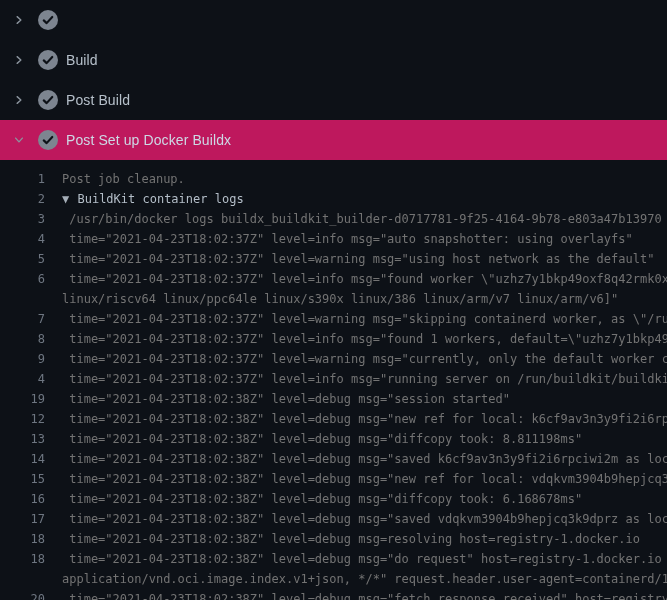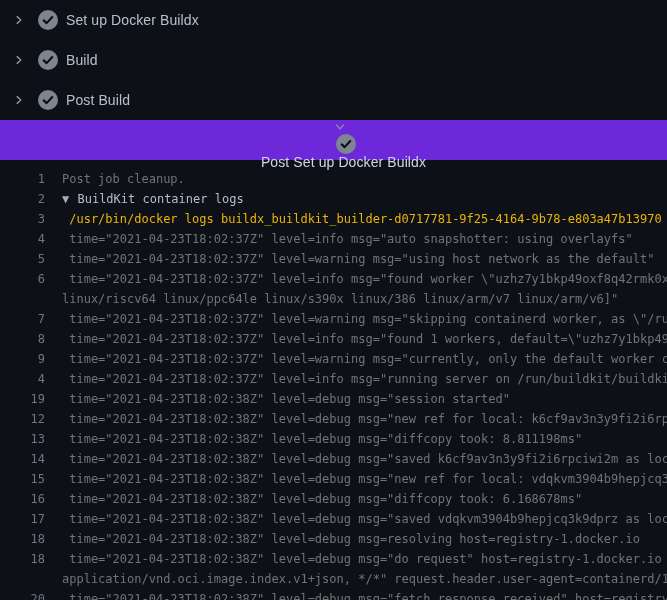--- a/index.html
+++ b/index.html
@@ -12,62 +12,61 @@
   }
   
   .steps{position:absolute;top:0;left:0;right:0;}
   .step-row{
     height:40px;
     display:flex;align-items:center;
     padding-left:12px;
     cursor:pointer;
     box-sizing:border-box;
   }
-  .step-row.expanded{background:#6d28d9;flex-direction:column;}
+  .step-row.expanded{background:#be185d;}
   .chev{width:14px;height:14px;display:flex;align-items:center;justify-content:center;flex-shrink:0;}
   .check{width:20px;height:20px;margin-left:12px;flex-shrink:0;display:flex;align-items:center;justify-content:center;}
   .step-label{margin-left:8px;font-size:14px;color:#b6c0ca;letter-spacing:.1px;}
   .step-row.expanded .step-label{color:#cdd9e5;}
   
   .log{
     position:absolute;top:160px;left:0;right:0;bottom:0;
     padding-top:9px;
     font-family:"DejaVu Sans Mono","Liberation Mono",monospace;
     font-size:12px;line-height:20px;
     overflow:hidden;
   }
   .log-line{display:flex;white-space:pre;height:20px;}
   .ln{
     display:inline-block;width:45px;flex-shrink:0;
     text-align:right;color:#6e7681;
     user-select:none;cursor:pointer;
   }
   .tx{padding-left:17px;color:#737373;}
-  .tx.command{color:#eab308;}
+  .tx.command{color:#737373;}
   .tx.group{color:#b4bec8;cursor:pointer;}
   .tri{color:#a5aeb8;margin-right:1px;}
 </style>
 </head>
 <body>
 
 <div class="app">
   <div class="steps">
       <div class="step-row">
         <span class="chev">
           <svg width="12" height="12" viewBox="0 0 16 16" style="transform:rotate(0deg)">
      <path d="M5.5 3.5 L10.5 8 L5.5 12.5" fill="none" stroke="#8b949e" stroke-width="1.8" stroke-linecap="round" stroke-linejoin="round"></path>
    </svg>
         </span>
         <span class="check">
           <svg width="20" height="20" viewBox="0 0 16 16">
      <circle cx="8" cy="8" r="8" fill="#7d8590"></circle>
      <path d="M4.6 8.3 L6.9 10.5 L11.4 5.6" fill="none" stroke="#0d1117" stroke-width="1.7" stroke-linecap="round" stroke-linejoin="round"></path>
    </svg>
         </span>
-        <span class="step-label">Set up Docker Buildx</span>
       </div>
       <div class="step-row">
         <span class="chev">
           <svg width="12" height="12" viewBox="0 0 16 16" style="transform:rotate(0deg)">
      <path d="M5.5 3.5 L10.5 8 L5.5 12.5" fill="none" stroke="#8b949e" stroke-width="1.8" stroke-linecap="round" stroke-linejoin="round"></path>
    </svg>
         </span>
         <span class="check">
           <svg width="20" height="20" viewBox="0 0 16 16">
      <circle cx="8" cy="8" r="8" fill="#7d8590"></circle>

